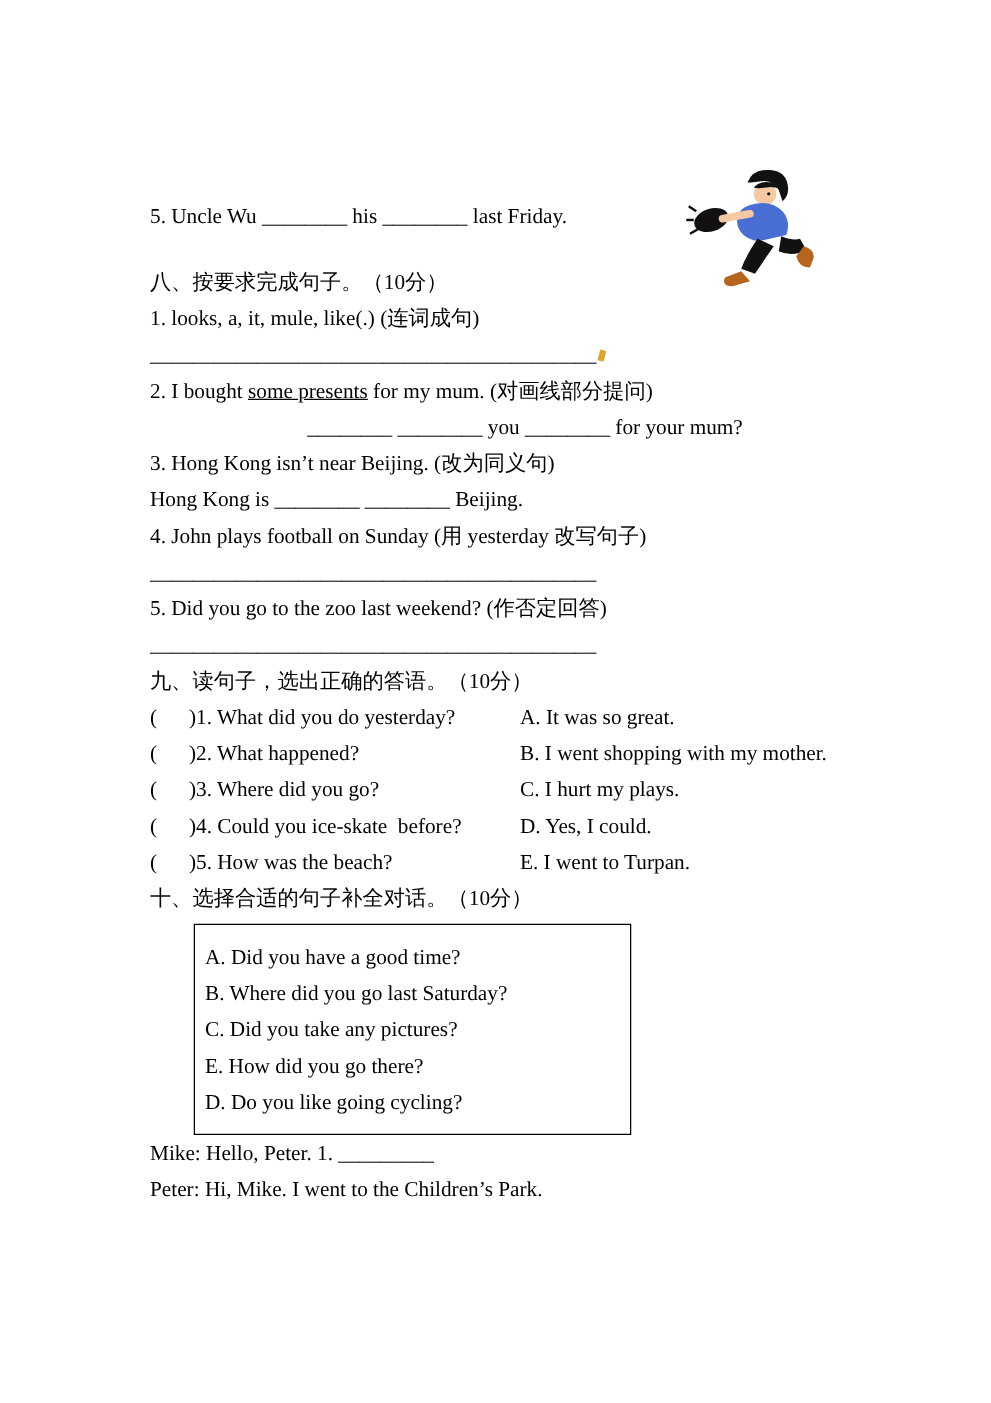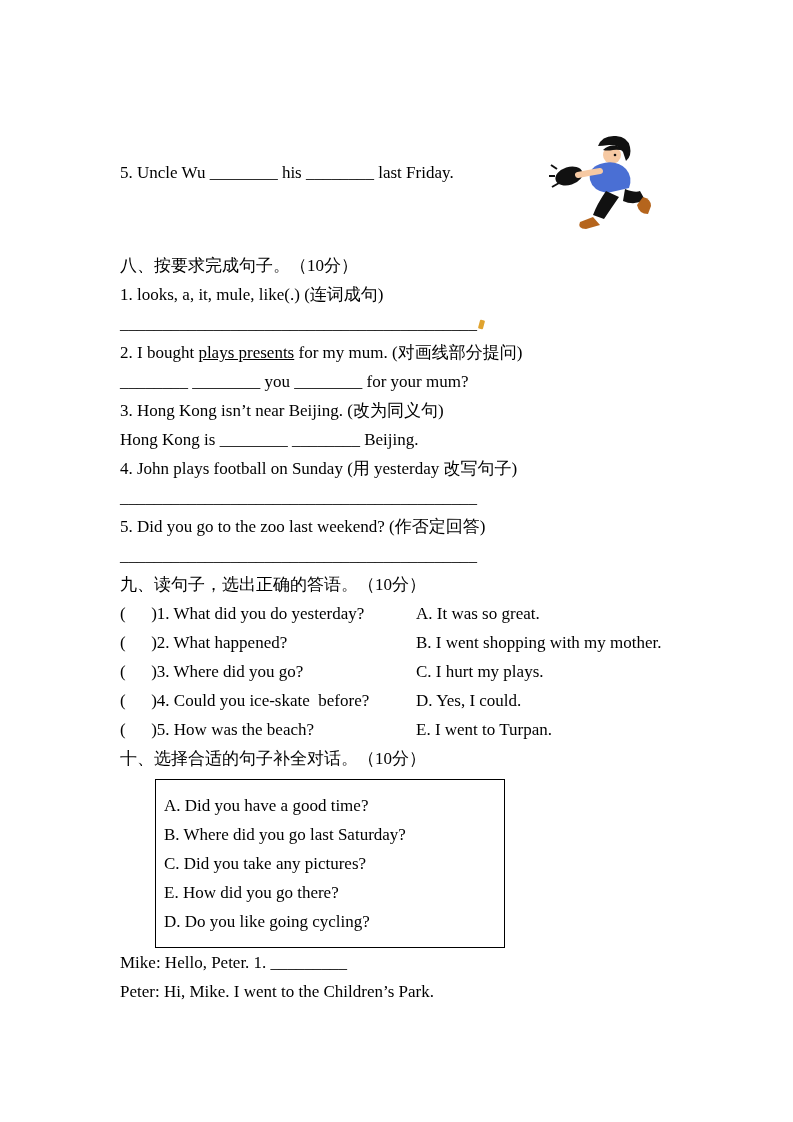--- a/index.html
+++ b/index.html
@@ -31,23 +31,23 @@
     margin: 0;
     font-size: 17px;
     font-weight: normal;
     line-height: 29px;
     white-space: pre-wrap;
   }
   .heading {
     font-weight: bold;
   }
   .q5 { margin-left: 13px; }
-  #h8 { margin-top: 64px; }
+  #h8 { margin-top: 24px; }
   .indent1 { margin-left: 18px; }
-  .indent2 { margin-left: 30px; }
+  .indent2 { margin-left: 30px; text-align: center; }
   .indent3 { margin-left: 50px; }
   .blank5 { margin-top: 6px; }
   .ul { text-decoration: underline; }
   .mark {
     display: inline-block;
     width: 5px;
     height: 9px;
     background: #e0a32e;
     margin-left: 2px;
     border-radius: 1px;
@@ -104,21 +104,21 @@
 
   <div class="content">
 
     <p class="q5">5. Uncle Wu ________ his ________ last Friday.</p>
 
     <h2 class="heading" id="h8">八、按要求完成句子。（10分）</h2>
 
     <p>1. looks, a, it, mule, like(.) (连词成句)</p>
     <p class="indent1"><span>__________________________________________</span><span class="mark"></span></p>
 
-    <p><span>2. I bought </span><span class="ul">plays presents</span><span> for my mum. (对画线部分提问)</span></p>
+    <p><span>2. I bought </span><span class="ul">some presents</span><span> for my mum. (对画线部分提问)</span></p>
     <p class="indent2">________ ________ you ________ for your mum?</p>
 
     <p>3. Hong Kong isn’t near Beijing. (改为同义句)</p>
     <p class="indent1">Hong Kong is ________ ________ Beijing.</p>
 
     <p>4. John plays football on Sunday (用 yesterday 改写句子)</p>
     <p class="indent1"><span>__________________________________________</span></p>
 
     <p>5. Did you go to the zoo last weekend? (作否定回答)</p>
     <p class="indent3 blank5"><span>__________________________________________</span></p>

